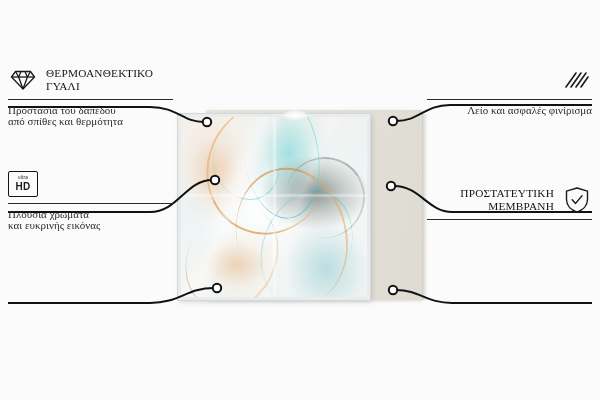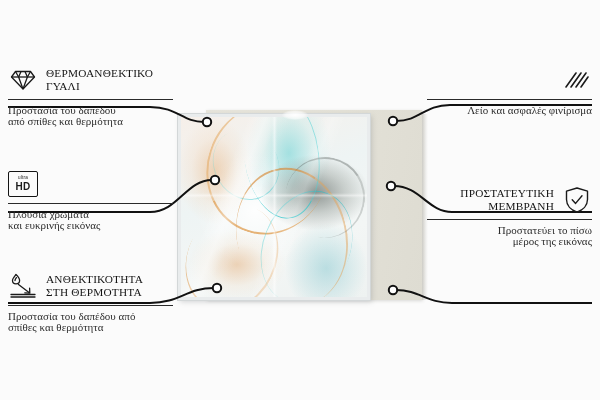--- a/index.html
+++ b/index.html
@@ -327,41 +327,20 @@
           <span class="hd-ultra">ultra</span>
           <span class="hd-hd">HD</span>
         </span>
       </span>
     </div>
     <div class="feature-rule"></div>
     <div class="feature-desc">Πλούσια χρώματα
 και ευκρινής εικόνας</div>
   </div>
 
-  <div class="feature feature-left" style="top:270px;">
-    <div class="feature-head">
-      <span class="feature-icon">
-        <svg width="28" height="26" viewBox="0 0 28 26">
-          <g fill="none" stroke="currentColor" stroke-width="1.3" stroke-linejoin="round" stroke-linecap="round">
-            <path d="M7,1.5 C9.6,4 10.6,5.6 10.6,7.4 C10.6,9.4 9,10.8 7,10.8 C5,10.8 3.5,9.4 3.5,7.4 C3.5,5.6 5,4 7,1.5 Z"></path>
-            <path d="M6,7.6 C6,6.4 6.6,5.6 7.4,4.6"></path>
-            <path d="M9.5,11.5 L20,19.5"></path>
-            <path d="M20.6,15.2 L20.8,20.2 L15.8,19.9"></path>
-            <path d="M2,21.5 H26"></path>
-            <path d="M2,24 H26"></path>
-          </g>
-        </svg>
-      </span>
-      <span class="feature-title">ΑΝΘΕΚΤΙΚΟΤΗΤΑ
-ΣΤΗ ΘΕΡΜΟΤΗΤΑ</span>
-    </div>
-    <div class="feature-rule"></div>
-    <div class="feature-desc">Προστασία του δαπέδου από
-σπίθες και θερμότητα</div>
-  </div>
 
   <div class="feature feature-right" style="top:64px;">
     <div class="feature-head">
       <span class="feature-icon">
         <svg width="28" height="22" viewBox="0 0 28 22">
           <g fill="none" stroke="currentColor" stroke-width="1.6" stroke-linecap="round">
             <path d="M3,18 L13,4"></path>
             <path d="M8,18 L18,4"></path>
             <path d="M13,18 L23,4"></path>
             <path d="M18,18 L25,8"></path>
@@ -380,18 +359,16 @@
           <g fill="none" stroke="currentColor" stroke-width="1.4" stroke-linejoin="round" stroke-linecap="round">
             <path d="M13,2 L23.5,5.2 V13.6 C23.5,19.6 18.9,24.2 13,26.2 C7.1,24.2 2.5,19.6 2.5,13.6 V5.2 Z"></path>
             <path d="M8.2,13.8 L11.6,17.4 L18,9.8"></path>
           </g>
         </svg>
       </span>
       <span class="feature-title">ΠΡΟΣΤΑΤΕΥΤΙΚΗ
 ΜΕΜΒΡΑΝΗ</span>
     </div>
     <div class="feature-rule"></div>
-    <div class="feature-desc">Προστατεύει το πίσω
-μέρος της εικόνας</div>
   </div>
 
 
 </div>
 
 </body></html>

